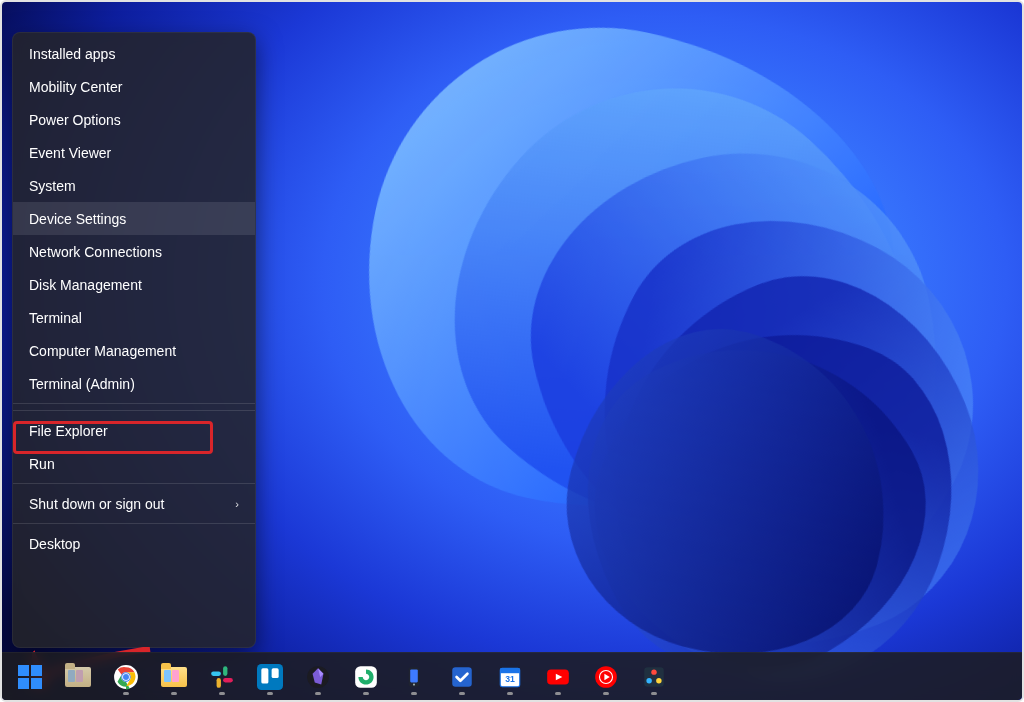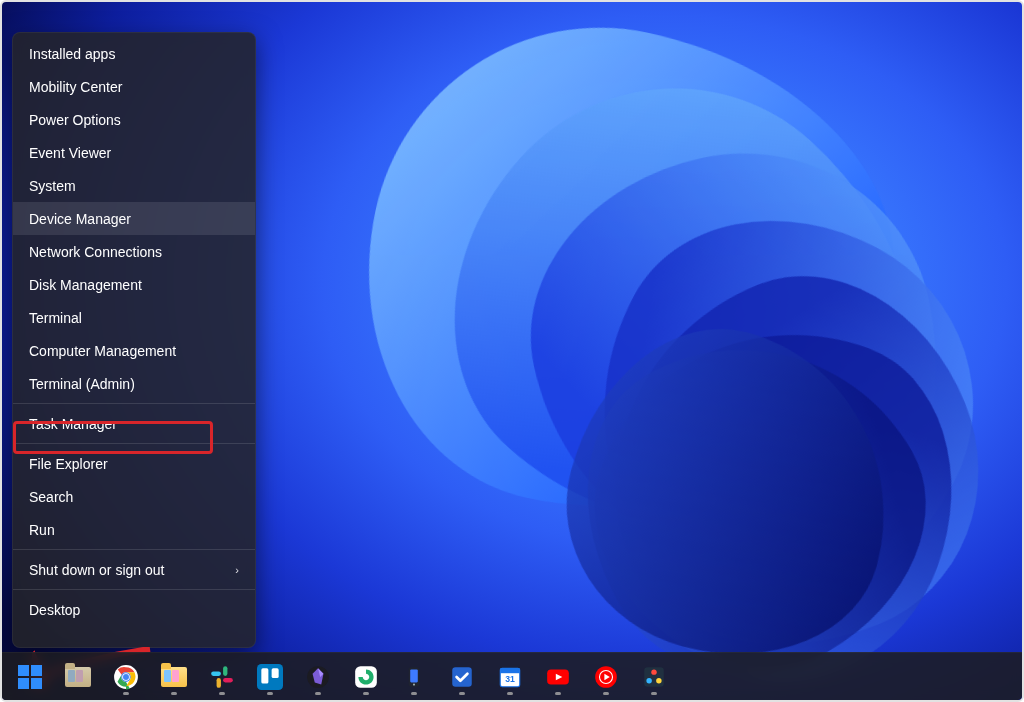--- a/index.html
+++ b/index.html
@@ -120,47 +120,41 @@
       <div class="item">
         <span>Power Options</span>
       </div>
       <div class="item">
         <span>Event Viewer</span>
       </div>
       <div class="item">
         <span>System</span>
       </div>
       <div class="item hover">
-        <span>Device Manager</span>
+        <span>Device Settings</span>
       </div>
       <div class="item">
         <span>Network Connections</span>
       </div>
       <div class="item">
         <span>Disk Management</span>
       </div>
       <div class="item">
         <span>Terminal</span>
       </div>
       <div class="item">
         <span>Computer Management</span>
       </div>
       <div class="item">
         <span>Terminal (Admin)</span>
       </div>
       <div class="sep"></div>
-      <div class="item">
-        <span>Task Manager</span>
-      </div>
       <div class="sep"></div>
       <div class="item">
         <span>File Explorer</span>
-      </div>
-      <div class="item">
-        <span>Search</span>
       </div>
       <div class="item">
         <span>Run</span>
       </div>
       <div class="sep"></div>
       <div class="item">
         <span>Shut down or sign out</span>
         <span class="chev">›</span>
       </div>
       <div class="sep"></div>

